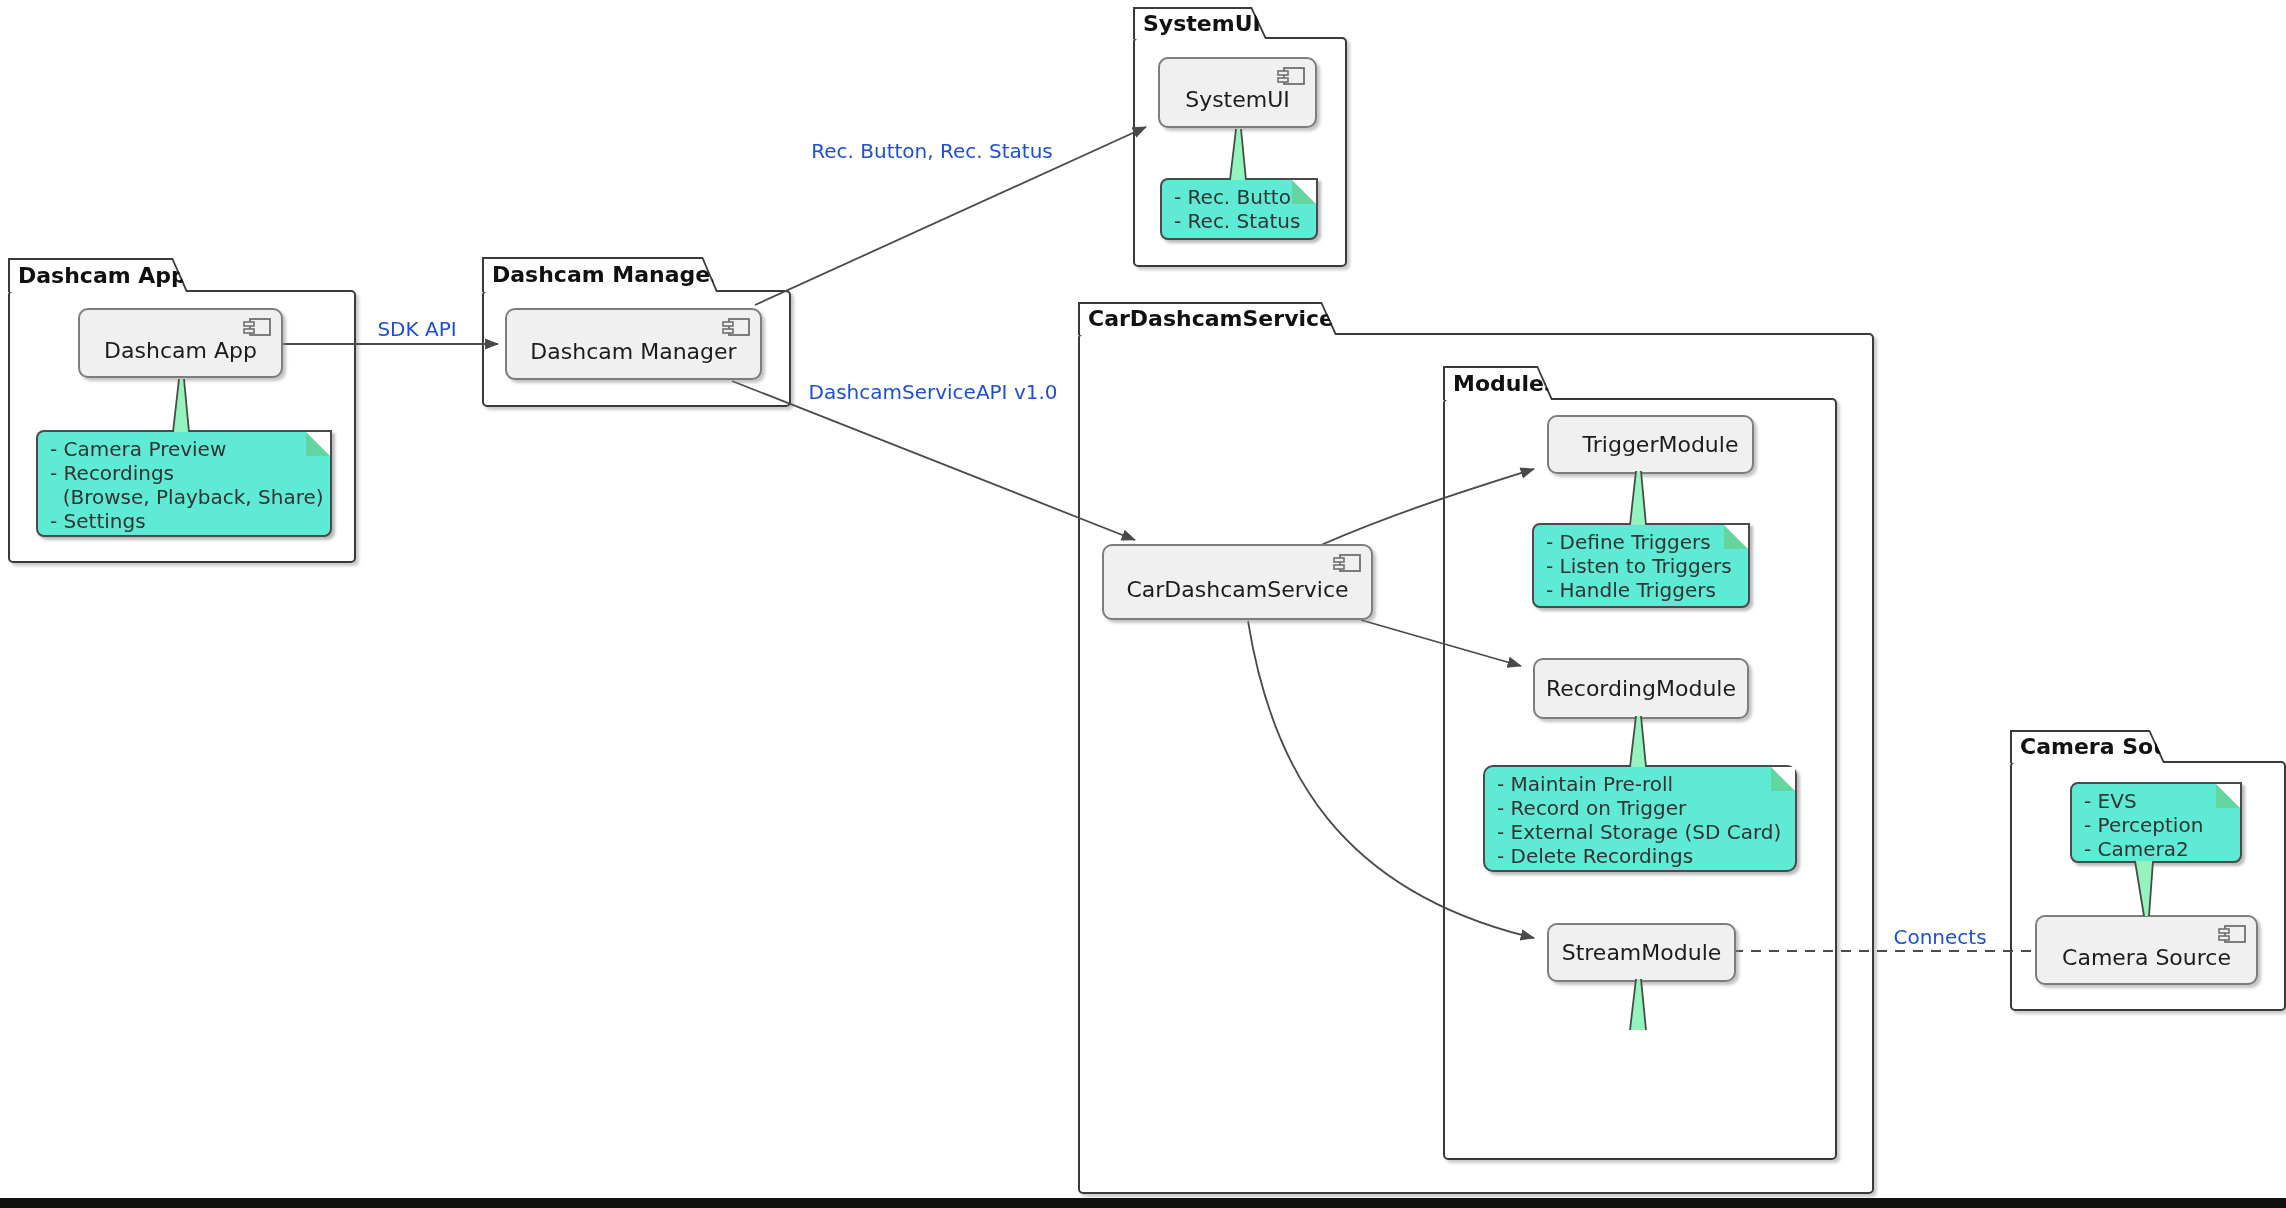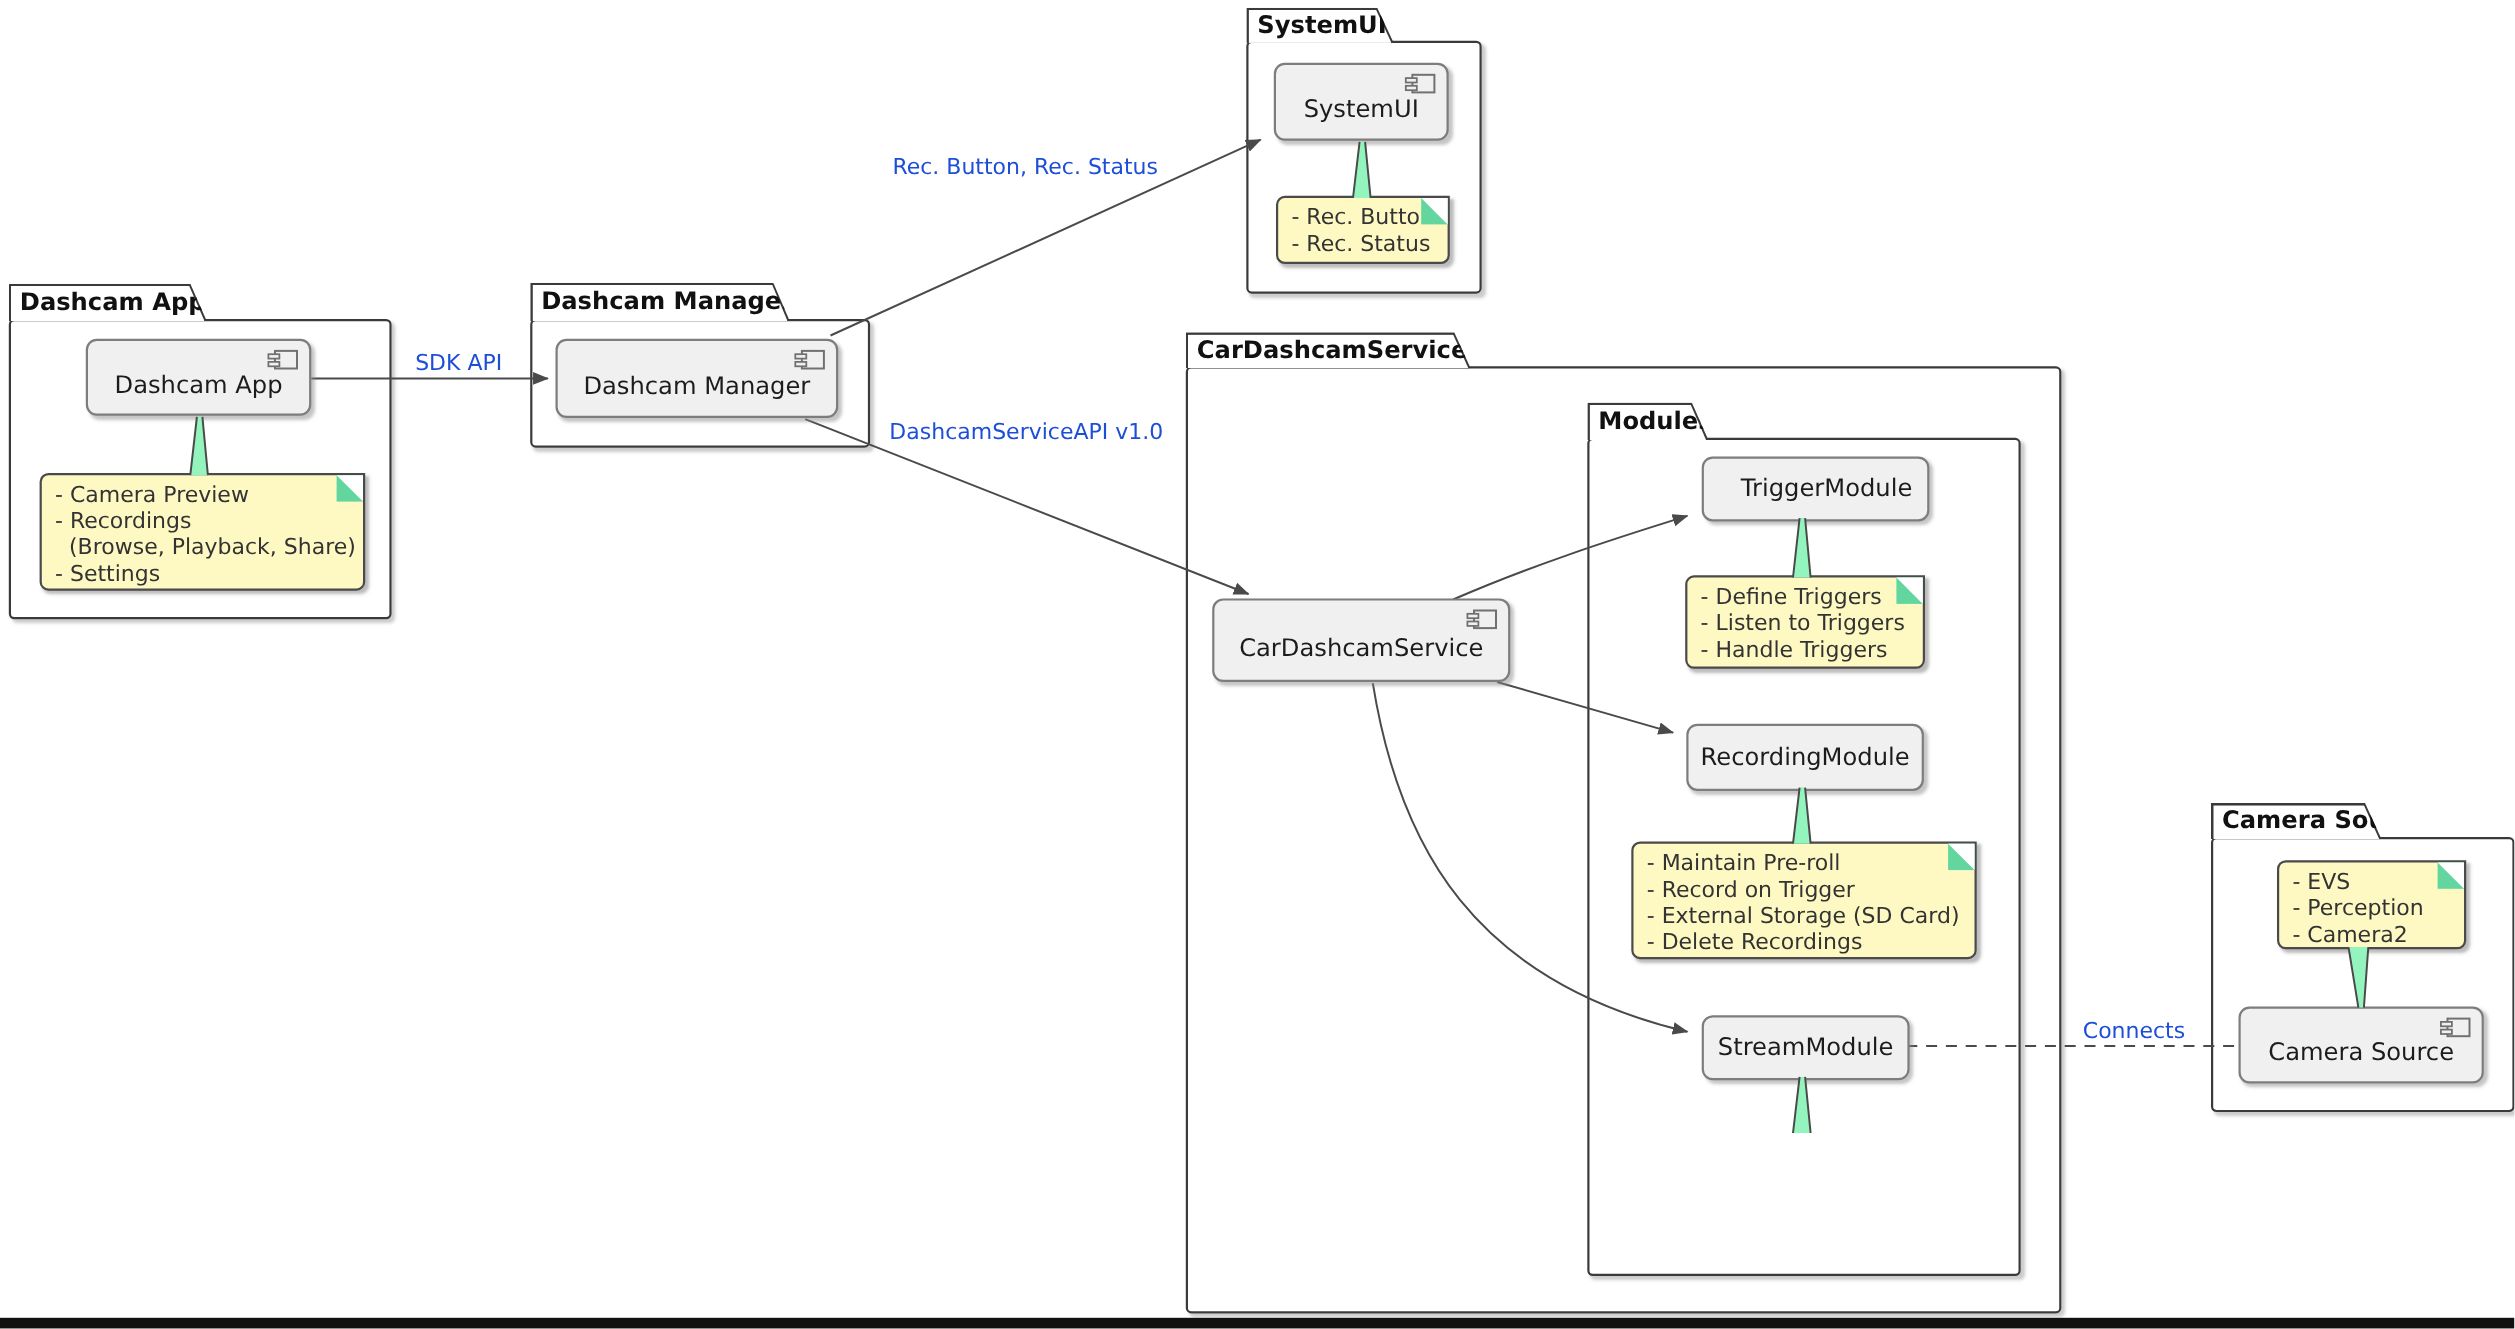--- a/index.html
+++ b/index.html
@@ -30,21 +30,21 @@
     position:absolute;background:#f0f0f0;border:2px solid #7d7d7d;border-radius:10px;
     box-shadow:3px 3px 3px rgba(140,140,140,0.5);z-index:3;
     display:flex;align-items:center;justify-content:center;
   }
   .component.has-icon{padding-top:14px;box-sizing:border-box;}
   .comp-label{font-size:22px;color:#1c1c1c;white-space:nowrap;}
   .comp-icon{position:absolute;top:7px;right:9px;width:30px;height:22px;}
 
   
   .note{
-    position:absolute;background:#fef9c3;border:2px solid #4a4a4a;border-radius:8px;
+    position:absolute;background:#5eead4;border:2px solid #4a4a4a;border-radius:8px;
     border-top-right-radius:0;box-shadow:3px 3px 3px rgba(120,120,120,0.5);
     z-index:3;box-sizing:border-box;padding:5px 12px;
   }
   .note-fold{
     position:absolute;top:0;right:0;width:0;height:0;
     border-style:solid;border-width:0 24px 24px 0;
     border-color:transparent #ffffff #62d69e transparent;
   }
   .note-line{font-size:20px;line-height:24px;color:#333;white-space:pre;}
   .note-line.bold{font-weight:bold;color:#222;}
@@ -184,21 +184,21 @@
     <div class="note-line">- Rec. Status</div>
   </div>
 
   <div class="note" style="left:1532px;top:523px;width:218px;height:85px;">
     <div class="note-fold"></div>
     <div class="note-line">- Define Triggers</div>
     <div class="note-line">- Listen to Triggers</div>
     <div class="note-line">- Handle Triggers</div>
   </div>
 
-  <div class="note" style="left:1483px;top:765px;width:314px;height:107px;">
+  <div class="note" style="left:1483px;top:765px;width:314px;height:107px;border-radius:10px;">
     <div class="note-fold"></div>
     <div class="note-line">- Maintain Pre-roll</div>
     <div class="note-line">- Record on Trigger</div>
     <div class="note-line">- External Storage (SD Card)</div>
     <div class="note-line">- Delete Recordings</div>
   </div>
 
 
   <div class="note" style="left:2070px;top:782px;width:172px;height:81px;">
     <div class="note-fold"></div>

